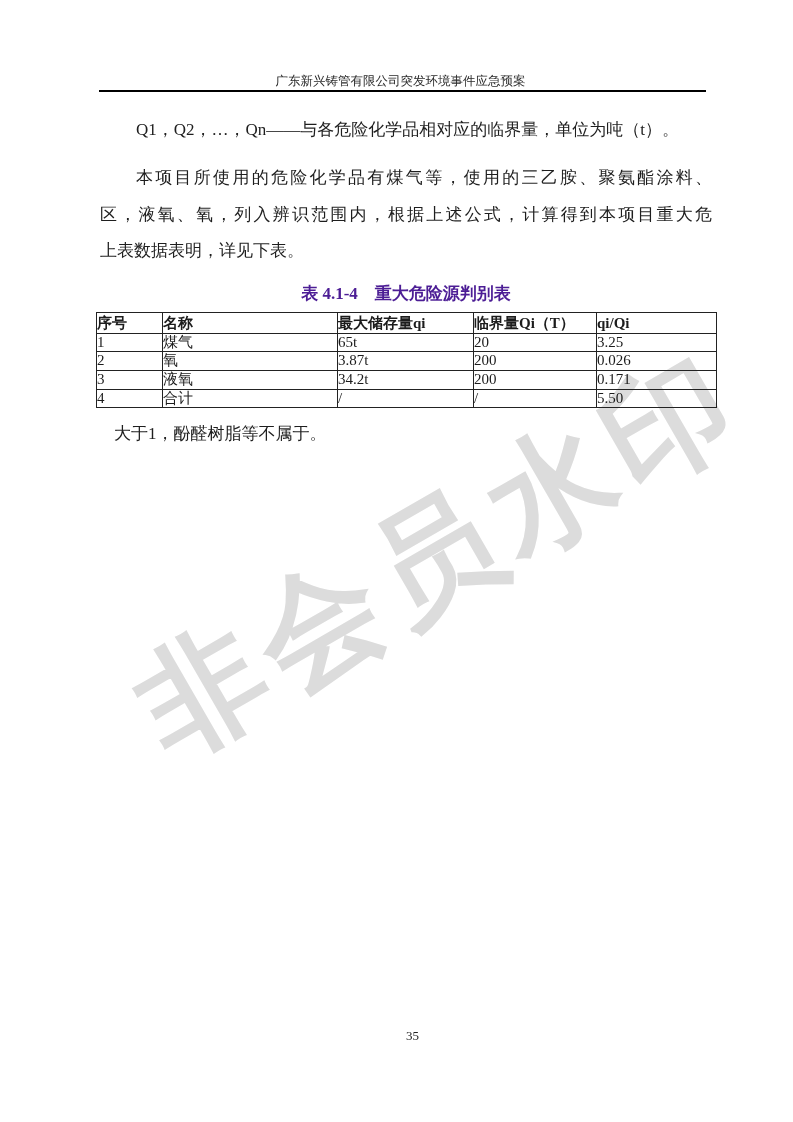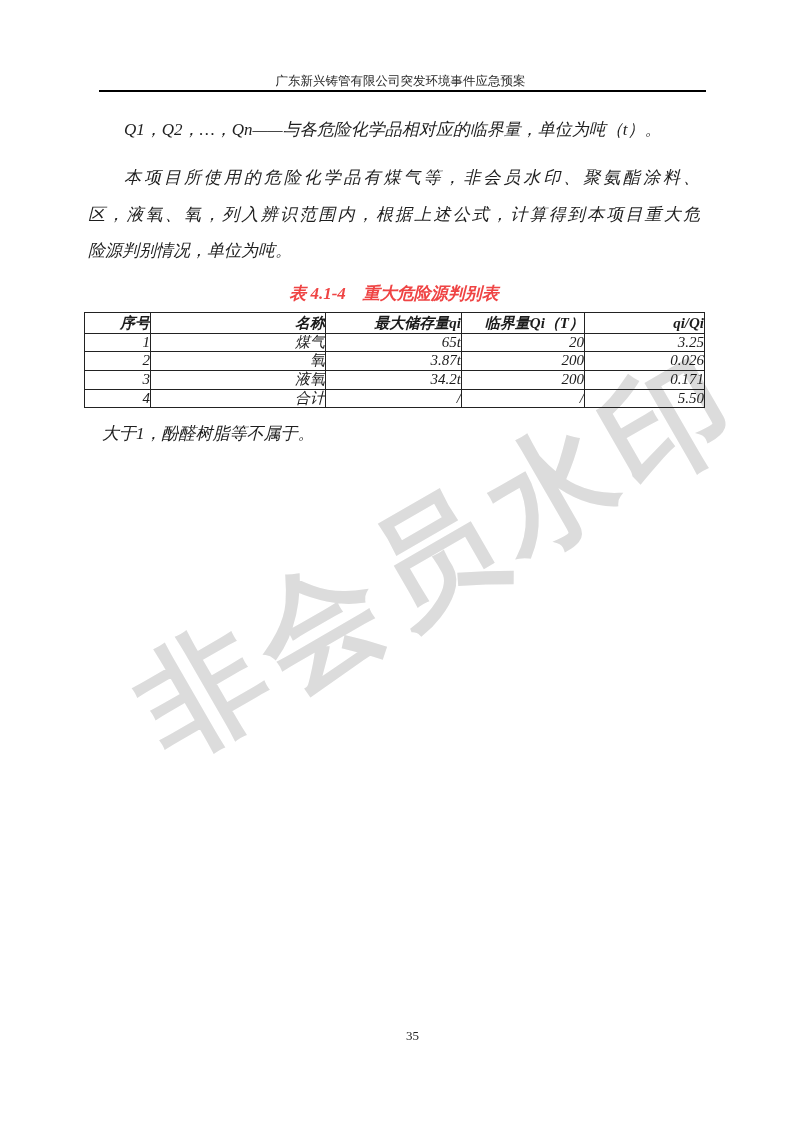--- a/index.html
+++ b/index.html
@@ -28,47 +28,46 @@
   .hdr-title {
     text-align:center; font-size:12.5px; line-height:14px; color:#2a2a2a;
   }
   .hdr-rule {
     position:absolute; left:95px; top:16px; width:607px; height:2px;
     background:#000;
   }
 
   
   .content {
-    position:absolute; left:88px; top:111px; width:612px; z-index:1;
+    position:absolute; left:100px; top:111px; width:612px; z-index:1;
     font-size:17px;
-    font-style:italic;
   }
   .para { margin:0; }
   .pline { line-height:36.5px; height:36.5px; overflow:hidden; }
   .fill { text-align:justify; text-align-last:justify; }
   .last { text-align:left; }
   .ind  { text-indent:36px; }
 
   .p1 .pline { line-height:37px; height:37px; }
   .p1 { margin-bottom:12px; }
   .p3 { margin:8px 0 0 14px; width:598px; }
   .p4 { margin-top:9.5px; }
 
   
   .tbl-title {
     margin-top:5px; height:37px; line-height:37px;
-    text-align:center; font-weight:bold; font-size:17px; color:#ef4444;
+    text-align:center; font-weight:bold; font-size:17px; color:#4c1d95;
   }
   table.hazard {
     border-collapse:collapse; table-layout:fixed;
     margin-left:-4px; width:620px;
     font-size:15px;
   }
   table.hazard td, table.hazard th {
-    border:1px solid #222; padding:0; text-align:right; vertical-align:middle;
+    border:1px solid #222; padding:0; text-align:left; vertical-align:middle;
     overflow:hidden; color:#1c1c1c;
   }
   table.hazard th { font-weight:bold; height:20px; line-height:20px; }
   table.hazard td { height:17.7px; line-height:17.7px; }
 
   
   .pagenum {
     position:absolute; left:16px; top:1028px; width:100%; z-index:1;
     text-align:center; font-size:13px; color:#222;
   }
@@ -85,23 +84,23 @@
     <div class="hdr-rule"></div>
   </div>
 
   <div class="content">
 
     <div class="para p1">
       <div class="pline last ind">Q1，Q2，…，Qn——与各危险化学品相对应的临界量，单位为吨（t）。</div>
     </div>
 
     <div class="para p2">
-      <div class="pline fill ind">本项目所使用的危险化学品有煤气等，非会员水印、聚氨酯涂料、</div>
+      <div class="pline fill ind">本项目所使用的危险化学品有煤气等，使用的三乙胺、聚氨酯涂料、</div>
       <div class="pline fill">区，液氧、氧，列入辨识范围内，根据上述公式，计算得到本项目重大危</div>
-      <div class="pline last">险源判别情况，单位为吨。</div>
+      <div class="pline last">上表数据表明，详见下表。</div>
     </div>
 
     <div class="tbl-title">表 4.1-4　重大危险源判别表</div>
 
     <table class="hazard">
       <colgroup>
         <col style="width:66px">
           <col style="width:175px">
           <col style="width:136px">
           <col style="width:123px">

